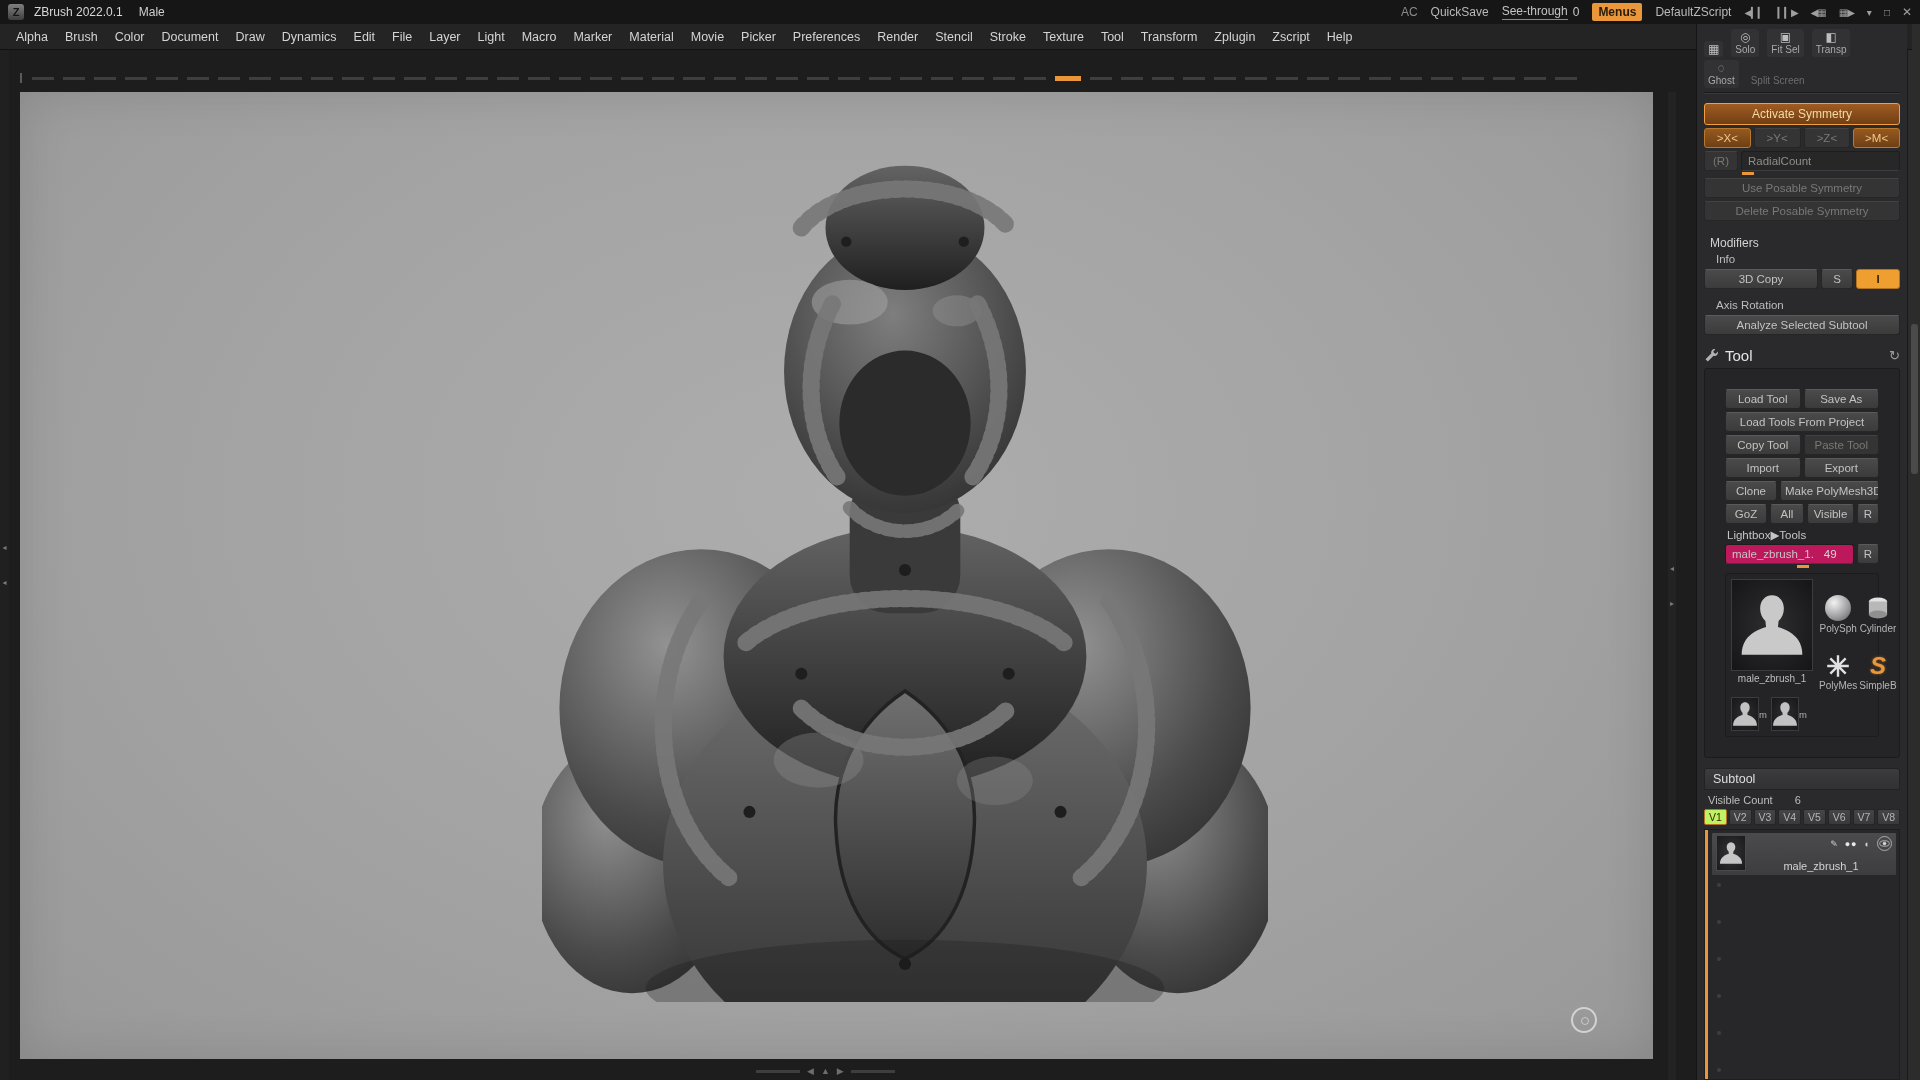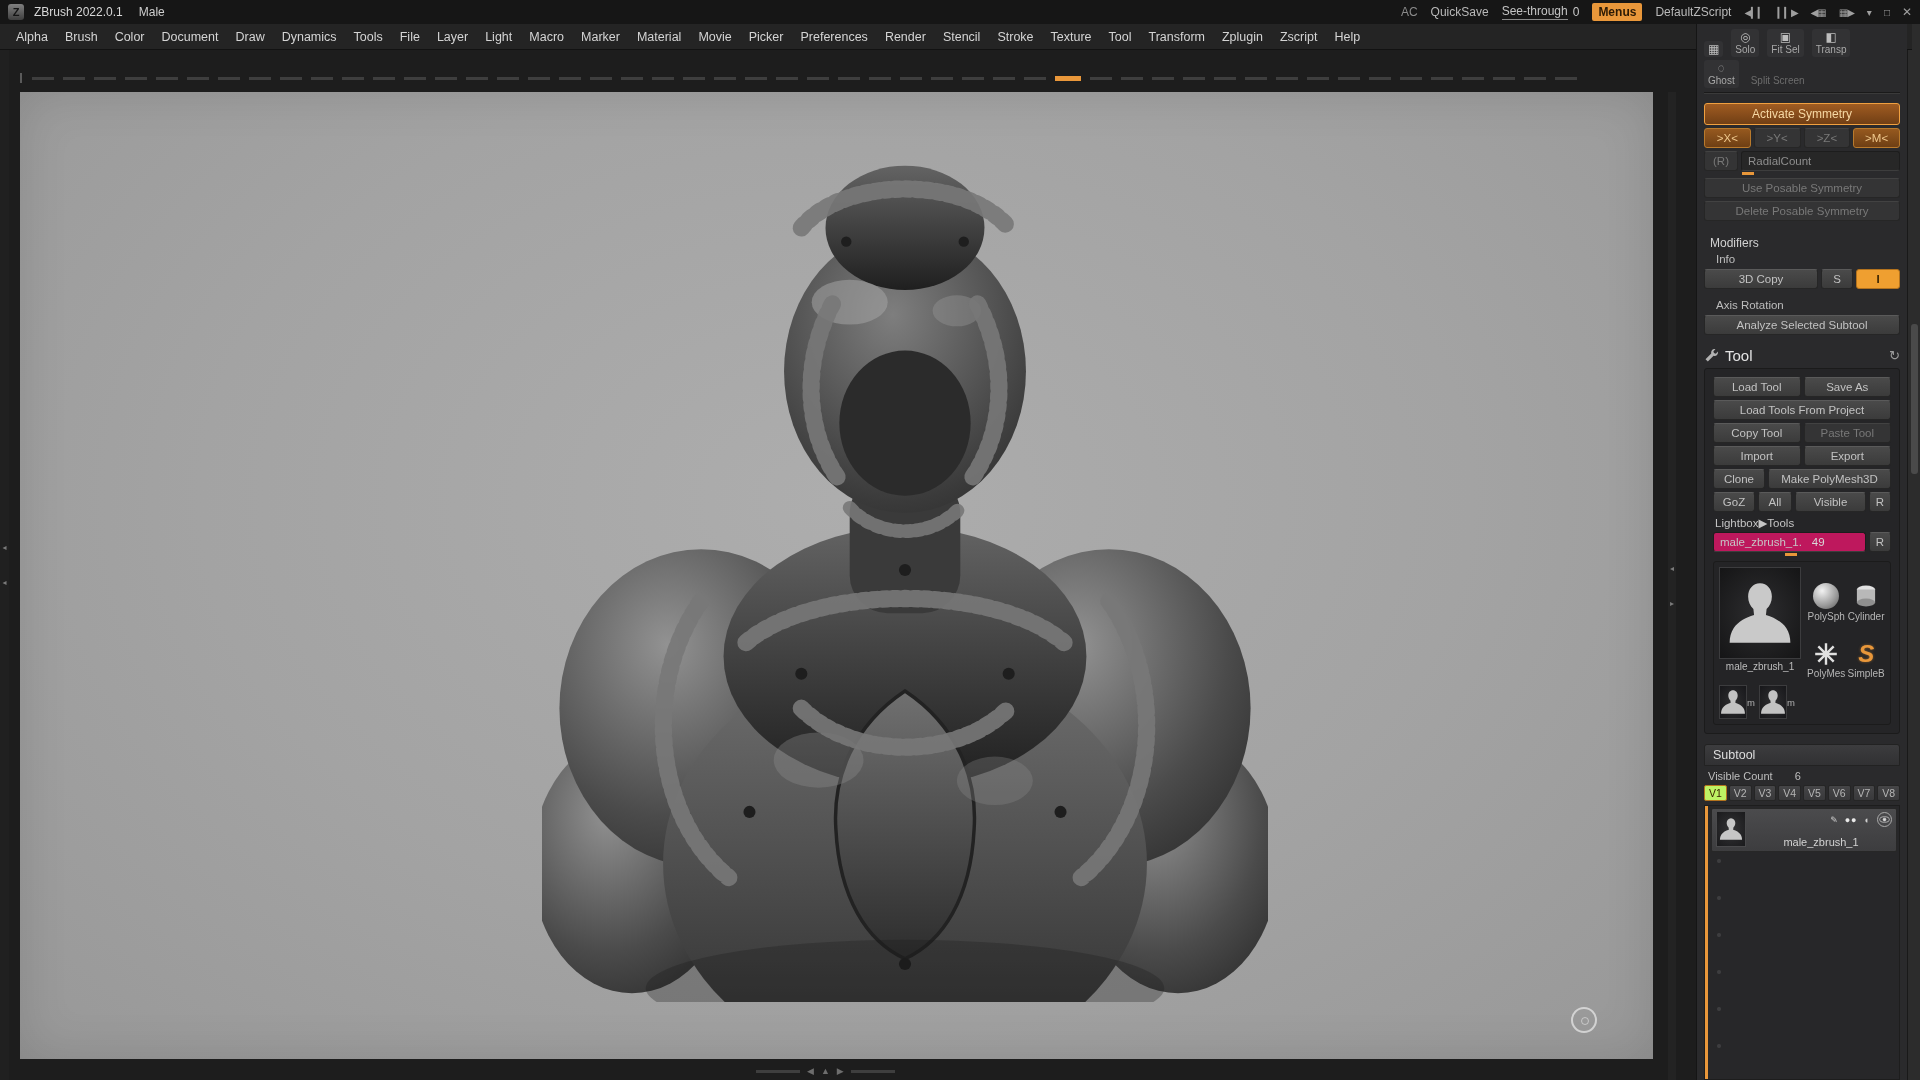--- a/index.html
+++ b/index.html
@@ -93,21 +93,21 @@
   .tickmark.mid { margin-left:72px; }
 
   .sec-head { color:#d2d2d2; font-size:12px; padding:3px 0 1px 6px; }
   .sub-head { color:#bdbdbd; font-size:11.5px; padding:2px 0 1px 12px; }
 
   .tool-title { display:flex; align-items:center; gap:6px; margin:12px 0 4px 0; }
   .tool-title .t-name { font-size:15px; color:#e4e4e4; flex:1; }
   .tool-title .wrench { width:15px; height:15px; fill:#b2b2b2; }
   .tool-title .restore { color:#9a9a9a; font-size:13px; }
 
-  .inset { background:#252527; border:1px solid #1b1b1b; border-radius:3px; padding:8px;
+  .inset { background:#252527; border:1px solid #1b1b1b; border-radius:3px; padding:20px;
     display:flex; flex-direction:column; gap:0; }
 
   .lightbox-row { color:#c4c4c4; font-size:11.5px; padding:4px 2px 2px 2px; }
 
   .slider-big { position:relative; flex:1; background:#be185d; border:1px solid #1d1d1d;
     border-bottom-color:#3d3d3d; border-radius:3px; height:20px; line-height:18px;
     color:#c6c6c6; font-size:11.5px; padding:0 6px; display:flex; gap:10px; }
   .slider-big .val { color:#d8d8d8; }
   .rbtn { width:22px; }
 
@@ -201,21 +201,21 @@
 </div>
 
 <div class="menubar">
 
 <span class="menu-item">Alpha</span>
     <span class="menu-item">Brush</span>
     <span class="menu-item">Color</span>
     <span class="menu-item">Document</span>
     <span class="menu-item">Draw</span>
     <span class="menu-item">Dynamics</span>
-    <span class="menu-item">Tools</span>
+    <span class="menu-item">Edit</span>
     <span class="menu-item">File</span>
     <span class="menu-item">Layer</span>
     <span class="menu-item">Light</span>
     <span class="menu-item">Macro</span>
     <span class="menu-item">Marker</span>
     <span class="menu-item">Material</span>
     <span class="menu-item">Movie</span>
     <span class="menu-item">Picker</span>
     <span class="menu-item">Preferences</span>
     <span class="menu-item">Render</span>

